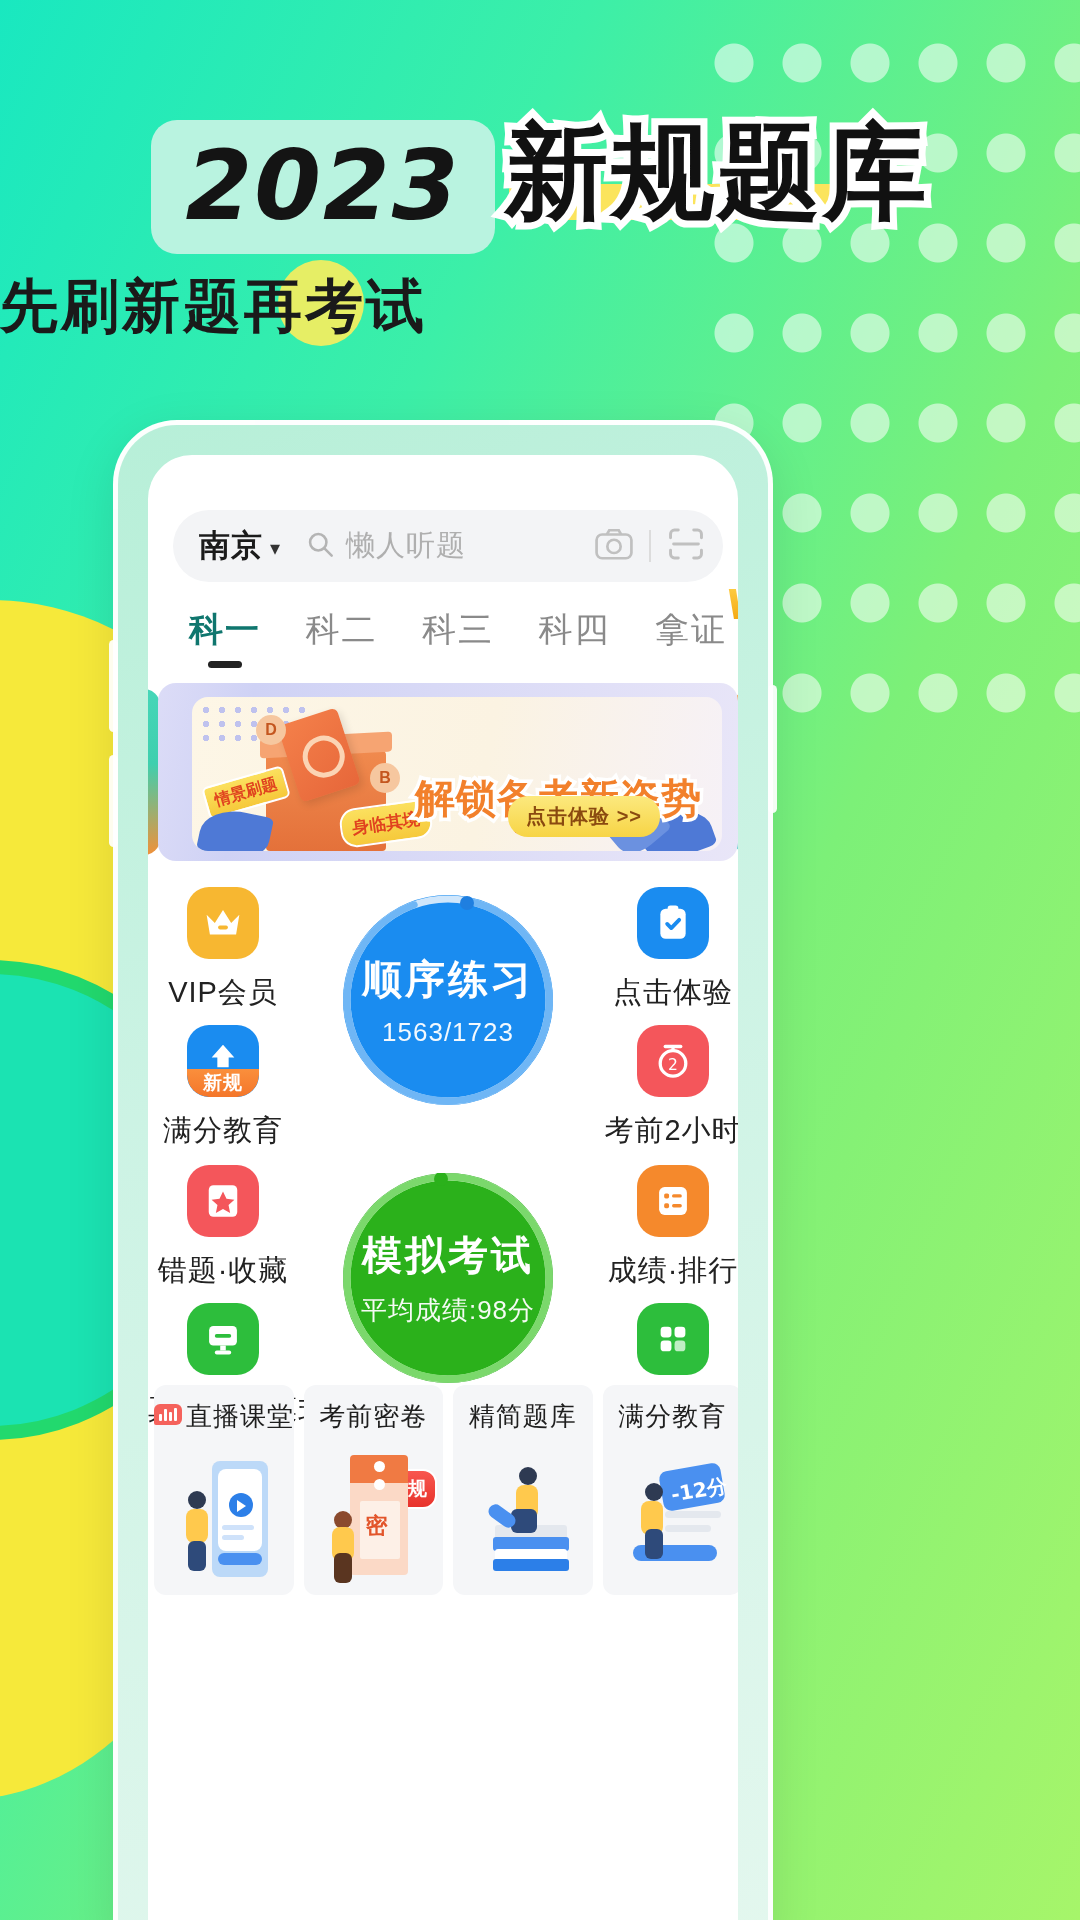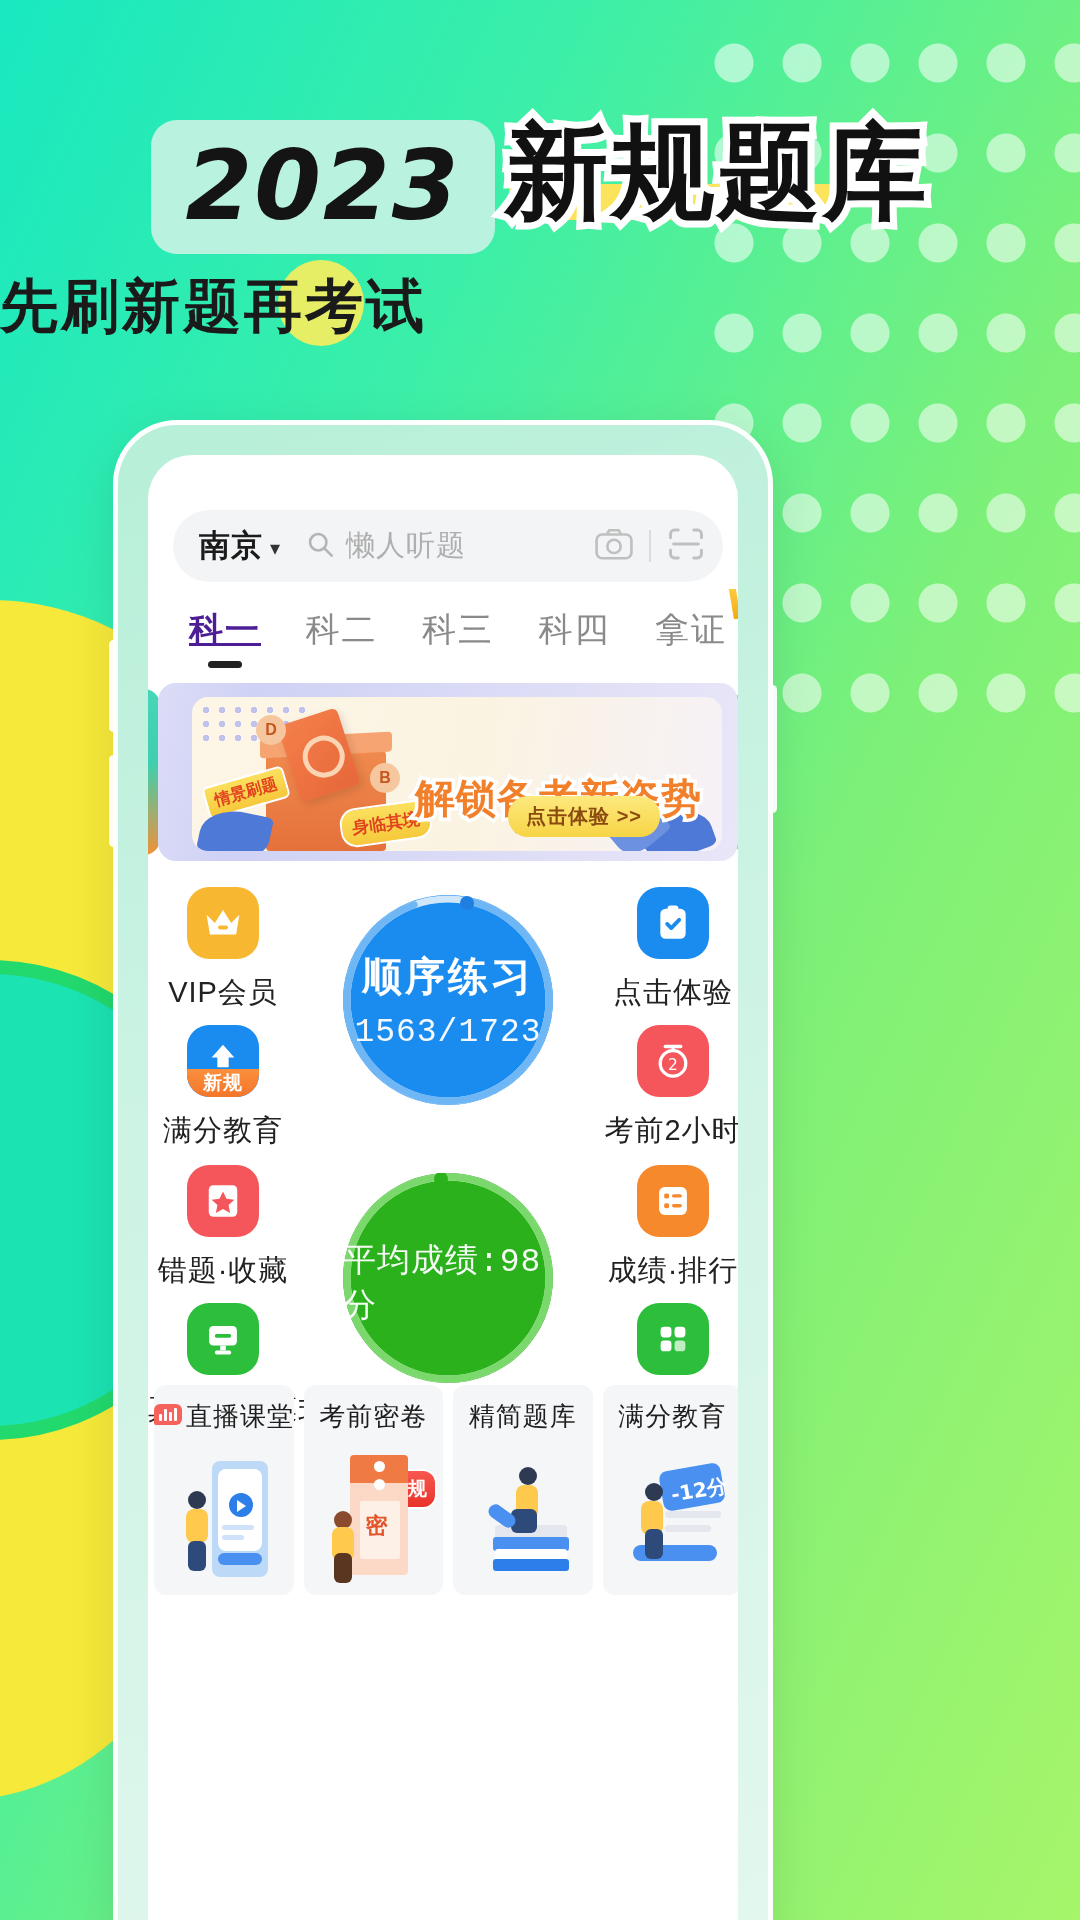--- a/index.html
+++ b/index.html
@@ -117,21 +117,21 @@
     font-family: "DejaVu Sans", sans-serif;
   }
 
   
   .tabs {
     position: absolute; left: 22px; top: 152px; width: 576px;
     display: flex; justify-content: space-between; align-items: flex-start;
   }
   .tab { position: relative; text-align: center; width: 110px; }
   .tab .lbl { font-size: 34px; color: #8A8A8A; letter-spacing: 2px; }
-  .tab.active .lbl { color: #4c1d95; font-weight: 700; text-decoration: underline; }
+  .tab.active .lbl { color: #0f766e; font-weight: 700; }
   .tab .ul {
     display: none; width: 34px; height: 7px; border-radius: 4px;
     background: #222; margin: 8px auto 0;
   }
   .tab.active .ul { display: block; }
 
   
   .carousel { position: absolute; left: 0; top: 228px; width: 600px; height: 178px; }
   .peek {
     position: absolute; top: 6px; width: 44px; height: 166px; border-radius: 16px;
@@ -235,22 +235,22 @@
     border-radius: 0 0 22px 22px; color:#fff; font-size:19px; font-weight:700;
     display:flex; align-items:center; justify-content:center; letter-spacing:1px;
   }
 
   .bigcircle {
     position:absolute; left: 195px; width: 210px; height: 210px; border-radius: 50%;
     display:flex; flex-direction:column; align-items:center; justify-content:center;
     color:#fff;
   }
   .bigcircle .bt { font-size: 40px; font-weight: 700; letter-spacing: 3px; }
-  .bigcircle .bs { font-size: 33px; margin-top: 10px; opacity:.95; letter-spacing:1px;
-                   font-family:Liberation Mono, monospace;}
+  .bigcircle .bs { font-size: 26px; margin-top: 10px; opacity:.95; letter-spacing:1px;
+                   font-family:Liberation Sans, sans-serif;}
   .ringwrap { position:absolute; left: 0; top:0; width: 210px; height: 210px; }
 
   
   .cards { position:absolute; left: 6px; top: 930px; width: 588px; display:flex; gap: 10px; }
   .card {
     width: 142px; height: 210px; background: #F5F6F8; border-radius: 12px;
     position: relative; overflow: hidden; padding-top: 14px;
   }
   .ctitle { font-size: 26px; color:#1f1f1f; text-align:center; letter-spacing:1px; white-space:nowrap;}
   .live-pill {
@@ -489,20 +489,21 @@
         <div class="bt">顺序练习</div>
         <div class="bs">1563/1723</div>
       </div>
 
       <div class="bigcircle" style="top:286px; background:#2BB11B;">
         <svg class="ringwrap" viewBox="0 0 210 210">
           <circle cx="105" cy="105" r="101" fill="none" stroke="#CFEFC9" stroke-width="7"></circle>
           <circle cx="105" cy="105" r="101" fill="none" stroke="#7BD86C" stroke-width="7" stroke-linecap="round" stroke-dasharray="631 635" transform="rotate(-88 105 105)"></circle>
           <circle cx="98" cy="6" r="7" fill="#2BB11B"></circle>
         </svg>
+        <div class="bt">模拟考试</div>
         <div class="bs">平均成绩:98分</div>
       </div>
     </div>
 
     <div class="cards">
 
       <div class="card">
         <div class="ctitle">
           <span class="live-pill">
             <i style="height:7px"></i>

